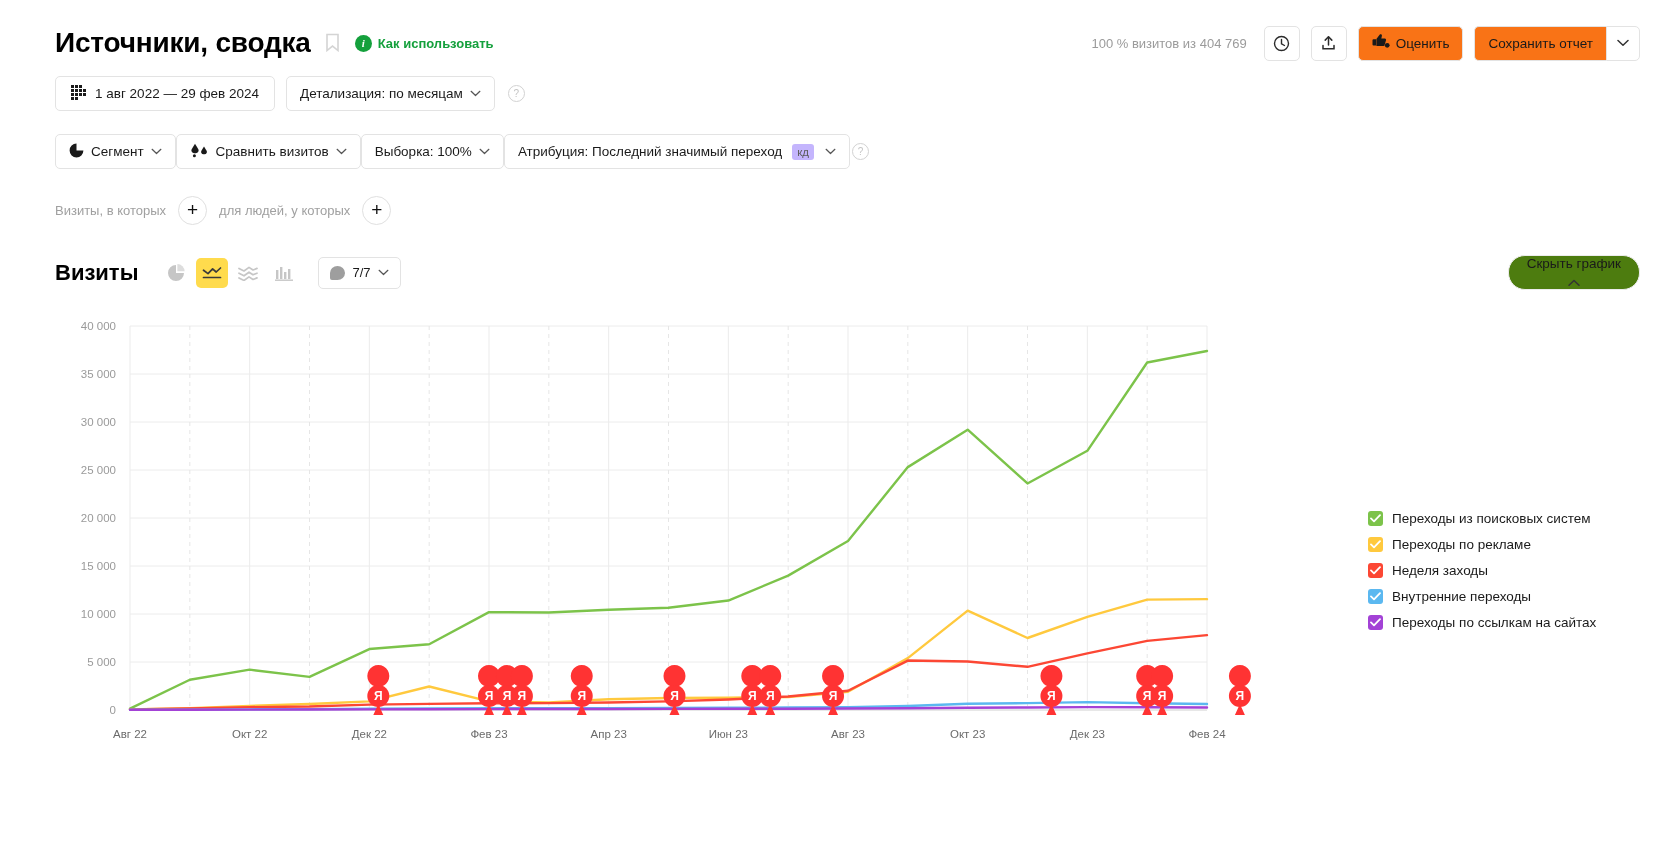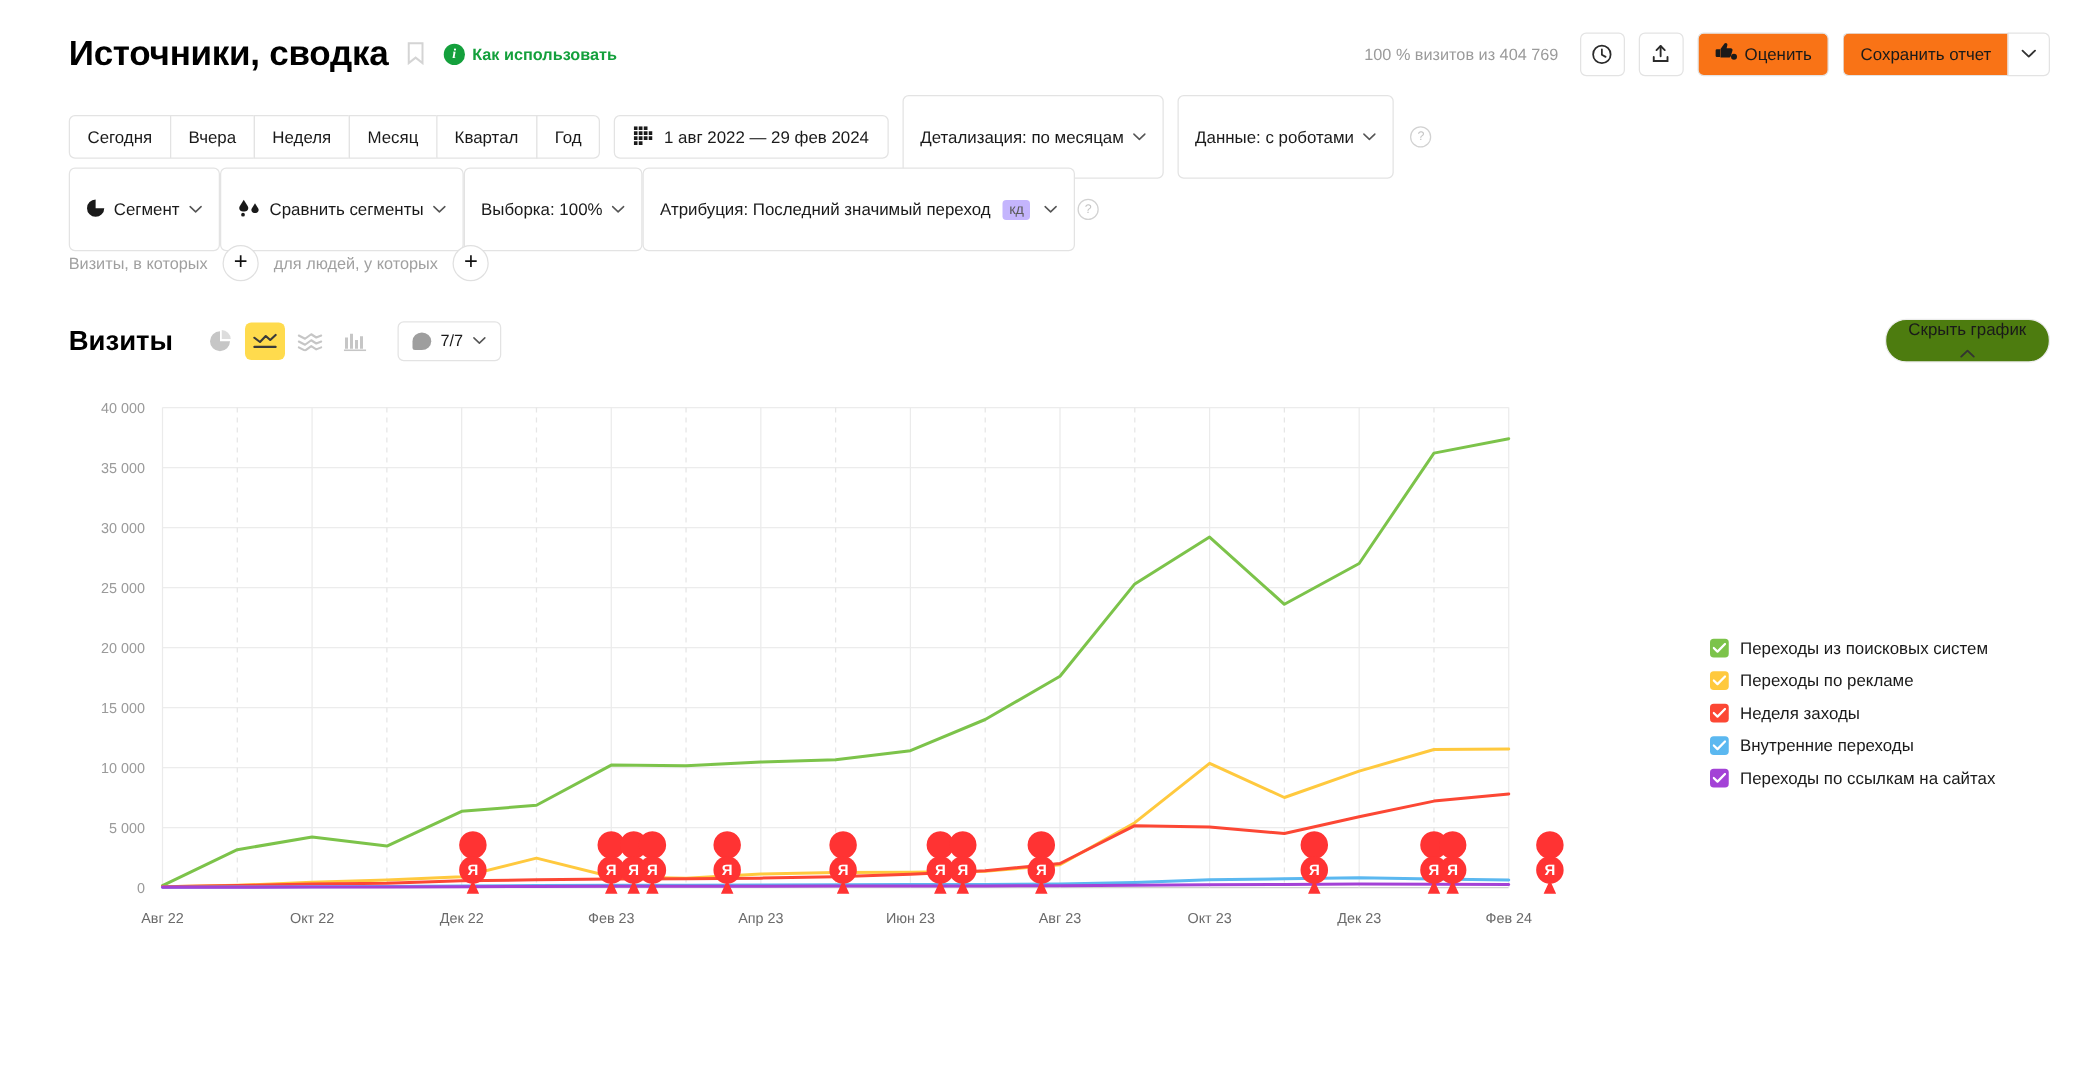--- a/index.html
+++ b/index.html
@@ -35,21 +35,21 @@
   
   .row-periods{position:absolute;left:55px;top:76px;display:flex;align-items:center;gap:11px;}
   .seg-group{display:flex;}
   .seg{height:33px;padding:0 14px;border:1px solid #e3e3e3;background:#fff;font-size:13.5px;color:#1a1a1a;
     display:flex;align-items:center;justify-content:center;cursor:pointer;margin-left:-1px;white-space:nowrap;}
   .seg:first-child{margin-left:0;border-radius:5px 0 0 5px;}
   .seg:last-child{border-radius:0 5px 5px 0;}
   .date-btn{height:33px;border:1px solid #e3e3e3;border-radius:5px;background:#fff;display:flex;align-items:center;
     gap:9px;padding:0 15px;font-size:13.5px;color:#1a1a1a;cursor:pointer;white-space:nowrap;}
   .drop-btn{height:33px;border:1px solid #e3e3e3;border-radius:5px;background:#fff;display:flex;align-items:center;
-    gap:7px;padding:16px 13px;font-size:13.5px;color:#1a1a1a;cursor:pointer;white-space:nowrap;}
+    gap:7px;padding:0 13px;font-size:13.5px;color:#1a1a1a;cursor:pointer;white-space:nowrap;}
   .help-circle{width:15px;height:15px;border-radius:50%;border:1px solid #d2d2d2;color:#c4c4c4;font-size:10px;
     display:flex;align-items:center;justify-content:center;margin-left:2px;}
 
   .row-segments{position:absolute;left:55px;top:134px;display:flex;align-items:center;}
   .badge-kd{background:#c4b5fd;border-radius:3px;font-size:11.5px;color:#5c5c5c;padding:2px 5px;margin-left:3px;}
 
   .row-visitfilter{position:absolute;left:55px;top:196px;display:flex;align-items:center;gap:12px;}
   .vf-label{font-size:13px;color:#a0a0a0;}
   .plus-btn{width:27px;height:27px;border-radius:50%;border:1px solid #e0e0e0;background:#fff;
     display:flex;align-items:center;justify-content:center;cursor:pointer;}
@@ -139,28 +139,20 @@
         <div class="caret-btn">
           <svg width="12" height="8" viewBox="0 0 12 8">
               <path d="M1 1.5 6 6.3l5-4.8" fill="none" stroke="#333" stroke-width="1.5" stroke-linecap="round" stroke-linejoin="round"></path>
             </svg>
         </div>
       </div>
     </div>
   </div>
 
   <div class="row-periods">
-    <div class="seg-group">
-      <div class="seg">Сегодня</div>
-      <div class="seg">Вчера</div>
-      <div class="seg">Неделя</div>
-      <div class="seg">Месяц</div>
-      <div class="seg">Квартал</div>
-      <div class="seg">Год</div>
-    </div>
 
     <div class="date-btn">
       <span>
         <svg width="15" height="15" viewBox="0 0 15 15">
           <g fill="#1a1a1a">
             <rect x="0" y="0" width="3" height="3"></rect>
               <rect x="4" y="0" width="3" height="3"></rect>
               <rect x="8" y="0" width="3" height="3"></rect>
             <rect x="0" y="4" width="3" height="3"></rect>
               <rect x="4" y="4" width="3" height="3"></rect>
@@ -178,26 +170,20 @@
       <span>1 авг 2022 — 29 фев 2024</span>
     </div>
 
     <div class="drop-btn">
       <span>Детализация: по месяцам</span>
       <svg width="11" height="7" viewBox="0 0 12 8">
           <path d="M1 1.5 6 6.3l5-4.8" fill="none" stroke="#555" stroke-width="1.4" stroke-linecap="round" stroke-linejoin="round"></path>
         </svg>
     </div>
 
-    <div class="drop-btn">
-      <span>Данные: с роботами</span>
-      <svg width="11" height="7" viewBox="0 0 12 8">
-          <path d="M1 1.5 6 6.3l5-4.8" fill="none" stroke="#555" stroke-width="1.4" stroke-linecap="round" stroke-linejoin="round"></path>
-        </svg>
-    </div>
 
     <div class="help-circle">?</div>
   </div>
 
   <div class="row-segments">
     <div class="drop-btn">
       <span>
         <svg width="15" height="15" viewBox="0 0 15 15">
             <path d="M7.5 7.5V.6a6.9 6.9 0 1 0 6.9 6.9H7.5z" fill="#1a1a1a"></path>
           </svg>
@@ -209,21 +195,21 @@
     </div>
 
     <div class="drop-btn">
       <span>
         <svg width="19" height="15" viewBox="0 0 19 15">
             <path d="M5 .8 8.2 6c1.1 1.8-.2 4.2-2.4 4.2h-1.6C2 10.2.7 7.8 1.8 6L5 .8z" fill="#1a1a1a"></path>
             <path d="M14 3.5l2.6 4.3c.9 1.5-.2 3.5-2 3.5h-1.2c-1.8 0-2.9-2-2-3.5L14 3.5z" fill="#1a1a1a"></path>
             <circle cx="4.4" cy="12.7" r="1.5" fill="#1a1a1a"></circle>
           </svg>
       </span>
-      <span>Сравнить сегменты</span>
+      <span>Сравнить визитов</span>
       <svg width="11" height="7" viewBox="0 0 12 8">
           <path d="M1 1.5 6 6.3l5-4.8" fill="none" stroke="#555" stroke-width="1.4" stroke-linecap="round" stroke-linejoin="round"></path>
         </svg>
     </div>
 
     <div class="drop-btn">
       <span>Выборка: 100%</span>
       <svg width="11" height="7" viewBox="0 0 12 8">
           <path d="M1 1.5 6 6.3l5-4.8" fill="none" stroke="#555" stroke-width="1.4" stroke-linecap="round" stroke-linejoin="round"></path>
         </svg>

